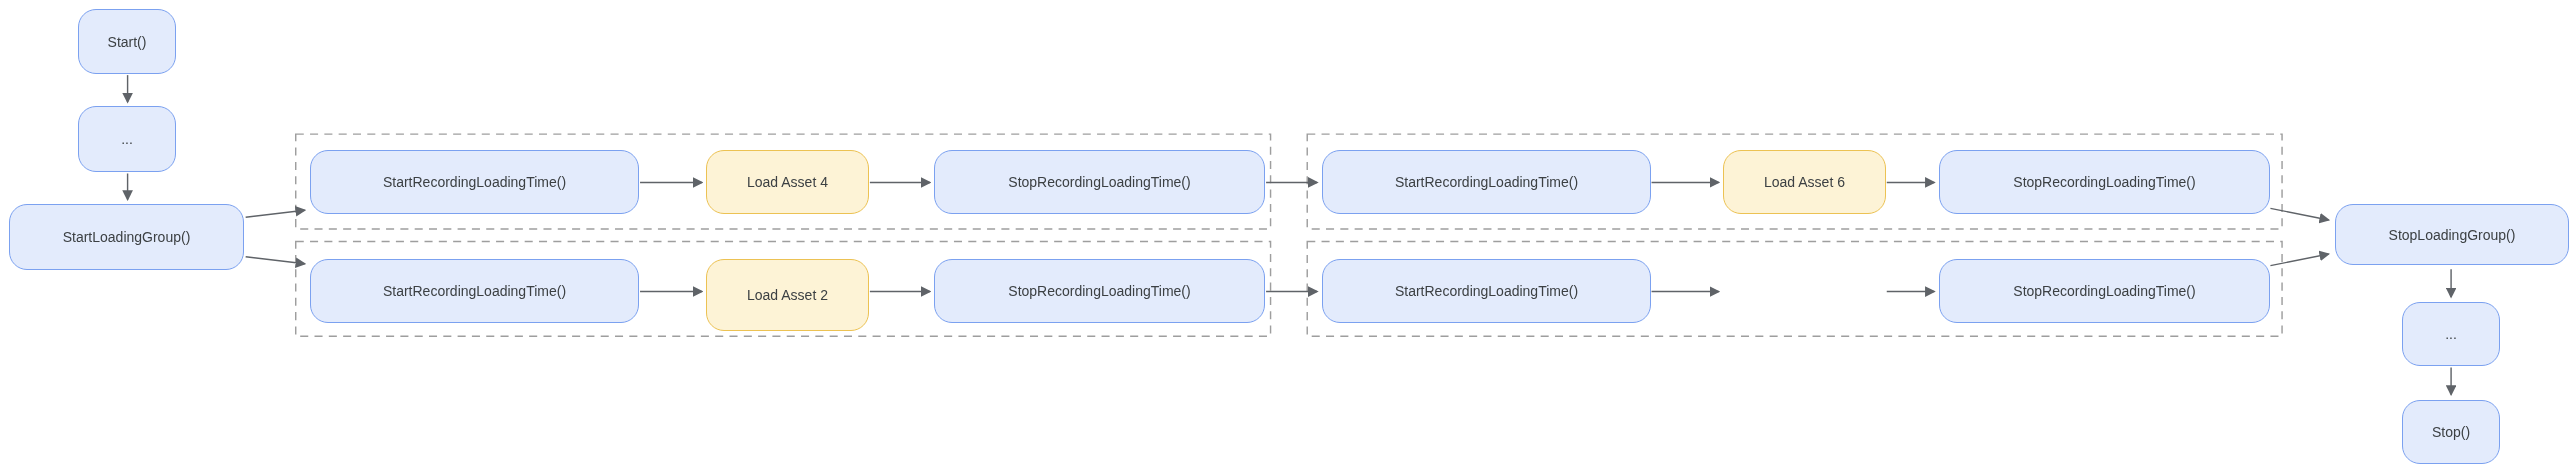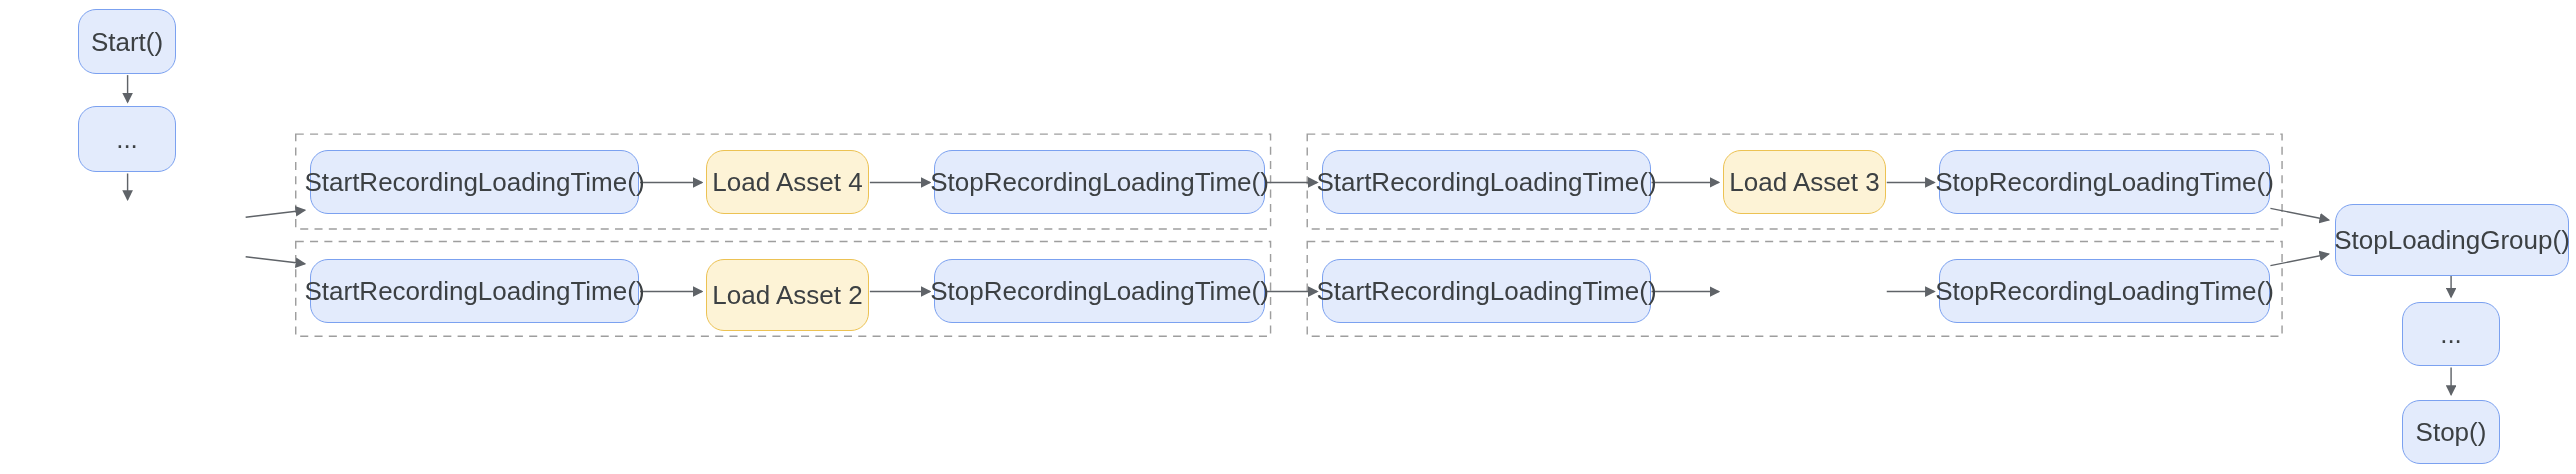--- a/index.html
+++ b/index.html
@@ -27,21 +27,21 @@
   #arrowhead path{fill:var(--connector);}
   .node{
     position:absolute;
     box-sizing:border-box;
     display:flex;
     align-items:center;
     justify-content:center;
     background:var(--node-fill);
     border:1.8px solid var(--node-border);
     border-radius:18px;
-    font-size:26px;
+    font-size:14px;
     line-height:1;
     color:var(--text);
     white-space:nowrap;
     text-align:center;
   }
   .node.asset{
     background:var(--asset-fill);
     border-color:var(--asset-border);
   }
 </style>
@@ -82,34 +82,35 @@
 
     <line class="wire" x1="2538" y1="233" x2="2603" y2="246" marker-end="url(#arrowhead)"></line>
     <line class="wire" x1="2538" y1="297" x2="2603" y2="284" marker-end="url(#arrowhead)"></line>
 
     <line class="wire" x1="2740" y1="301" x2="2740" y2="332" marker-end="url(#arrowhead)"></line>
     <line class="wire" x1="2740" y1="411" x2="2740" y2="441" marker-end="url(#arrowhead)"></line>
   </svg>
 
   <div class="node" style="left:78px;top:9px;width:98px;height:65px">Start()</div>
   <div class="node" style="left:78px;top:106px;width:98px;height:66px">...</div>
+  <div class="node" style="left:9px;top:204px;width:235px;height:66px">StartLoadingGroup()</div>
 
   <div class="node" style="left:310px;top:150px;width:329px;height:64px">StartRecordingLoadingTime()</div>
   <div class="node asset" style="left:706px;top:150px;width:163px;height:64px">Load Asset 4</div>
   <div class="node" style="left:934px;top:150px;width:331px;height:64px">StopRecordingLoadingTime()</div>
 
   <div class="node" style="left:310px;top:259px;width:329px;height:64px">StartRecordingLoadingTime()</div>
   <div class="node asset" style="left:706px;top:259px;width:163px;height:72px">Load Asset 2</div>
   <div class="node" style="left:934px;top:259px;width:331px;height:64px">StopRecordingLoadingTime()</div>
 
   <div class="node" style="left:1322px;top:150px;width:329px;height:64px">StartRecordingLoadingTime()</div>
-  <div class="node asset" style="left:1723px;top:150px;width:163px;height:64px">Load Asset 3</div>
+  <div class="node asset" style="left:1723px;top:150px;width:163px;height:64px">Load Asset 6</div>
   <div class="node" style="left:1939px;top:150px;width:331px;height:64px">StopRecordingLoadingTime()</div>
 
   <div class="node" style="left:1322px;top:259px;width:329px;height:64px">StartRecordingLoadingTime()</div>
   <div class="node" style="left:1939px;top:259px;width:331px;height:64px">StopRecordingLoadingTime()</div>
 
-  <div class="node" style="left:2335px;top:204px;width:234px;height:72px">StopLoadingGroup()</div>
+  <div class="node" style="left:2335px;top:204px;width:234px;height:61px">StopLoadingGroup()</div>
   <div class="node" style="left:2402px;top:302px;width:98px;height:64px">...</div>
   <div class="node" style="left:2402px;top:400px;width:98px;height:64px">Stop()</div>
 
 </div>
 
 
 </body></html>

